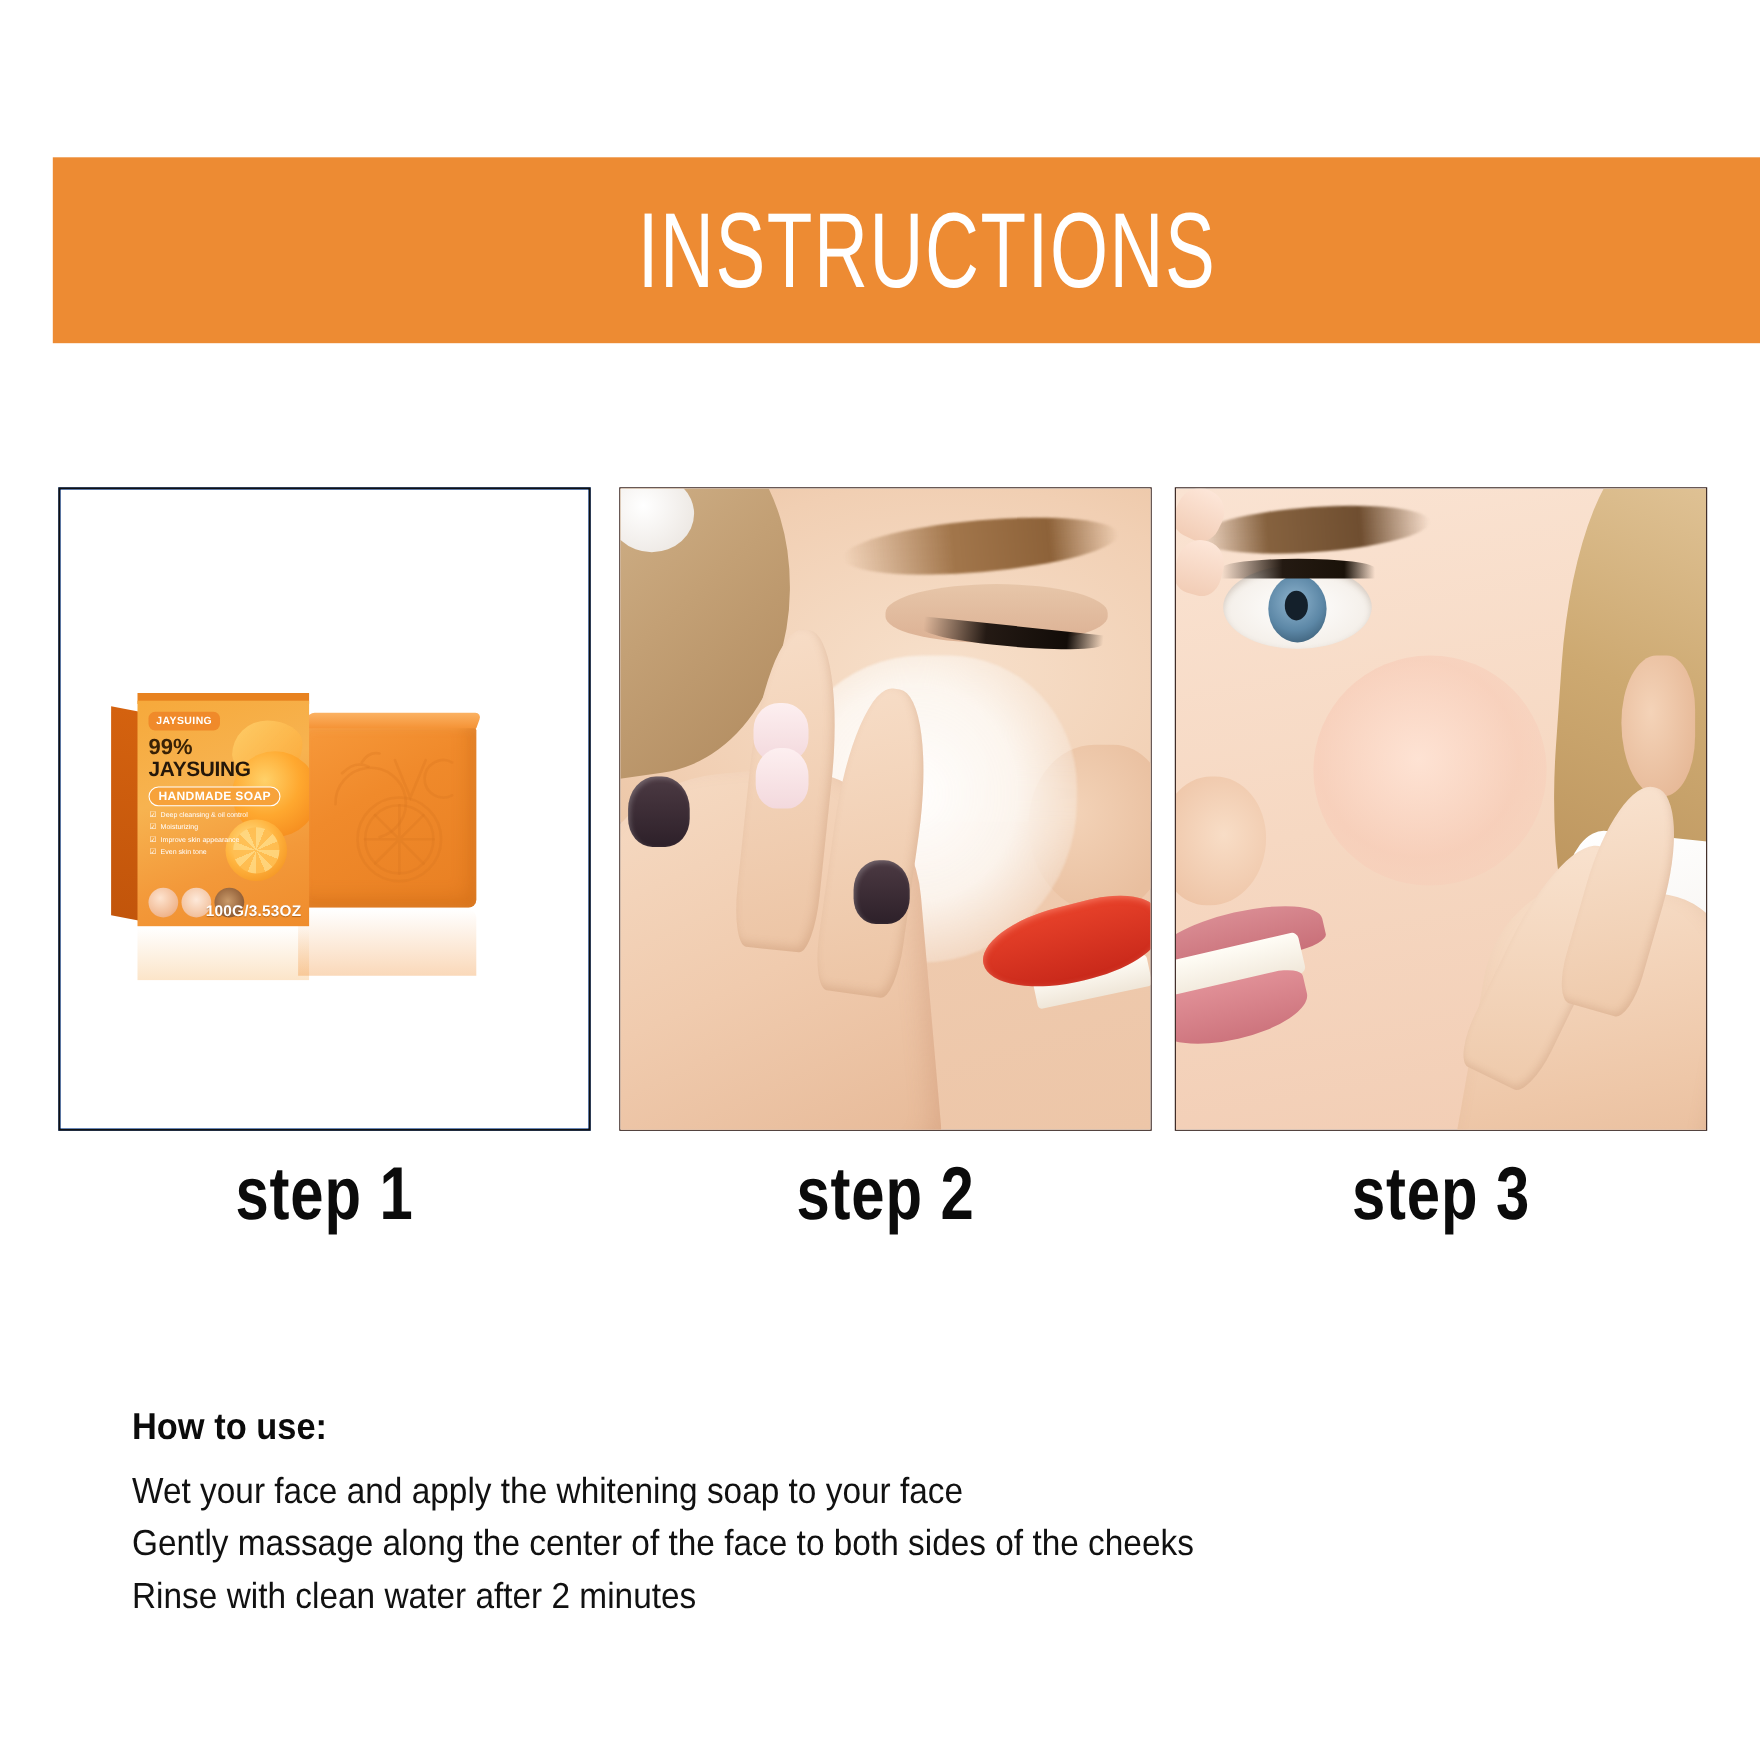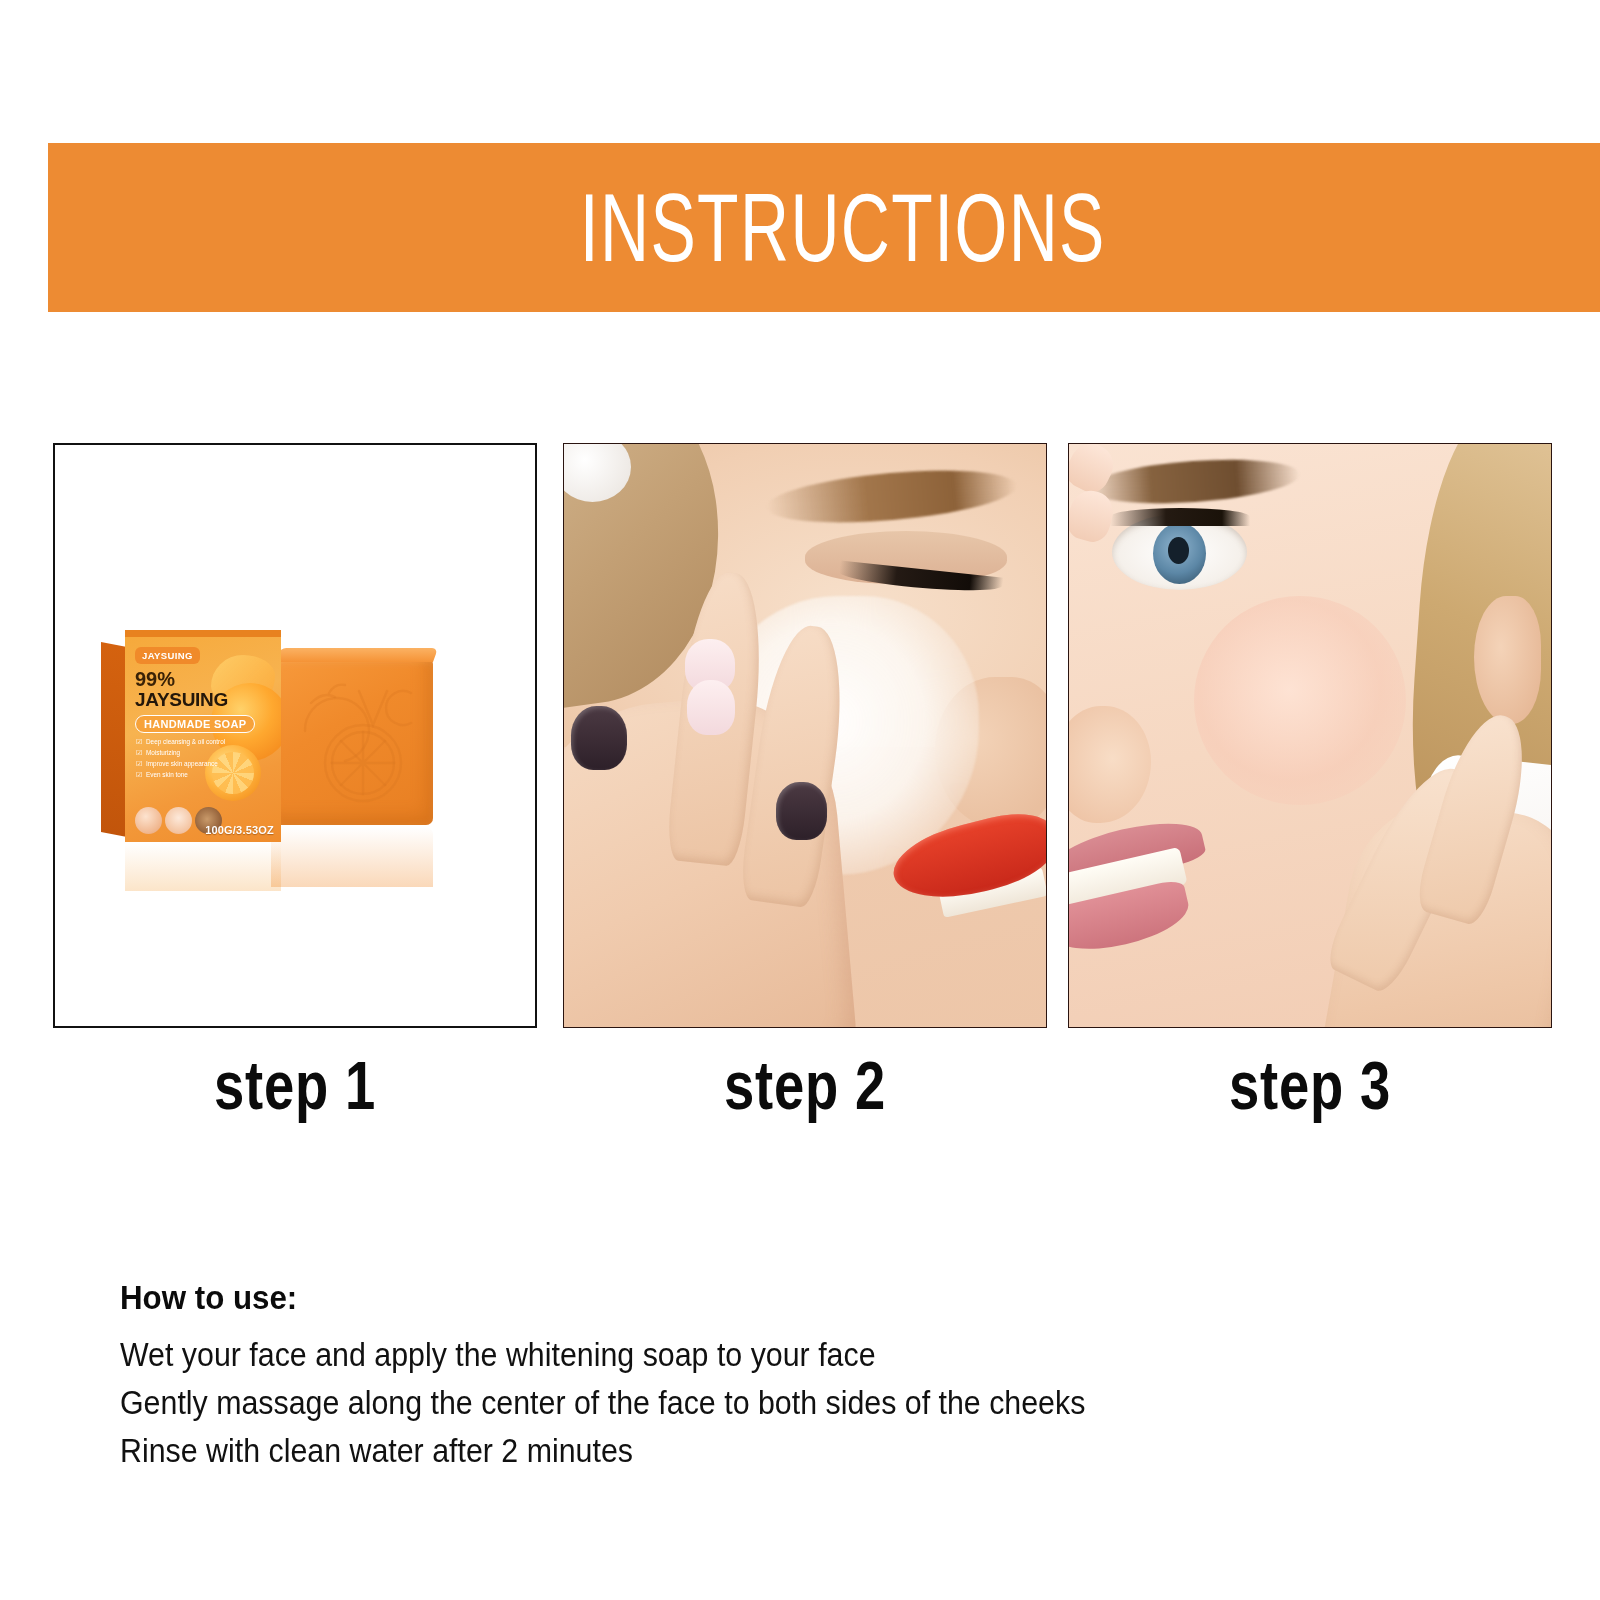--- a/index.html
+++ b/index.html
@@ -85,21 +85,21 @@
   .carton-bullets li::before {
     content:"\2611"; position:absolute; left:0; top:0; font-size:7px; color:#fff;
   }
   .carton-thumbs { position:absolute; left:10px; bottom:8px; display:flex; gap:3px; }
   .thumb { width:27px; height:27px; border-radius:50%; overflow:hidden; }
   .thumb-a { background:radial-gradient(circle at 40% 35%,#fde3cf,#f0b68e 70%,#e09a6c); }
   .thumb-b { background:radial-gradient(circle at 50% 40%,#fde9da,#f3c3a0 70%,#e5a277); }
   .thumb-c { background:radial-gradient(circle at 45% 45%,#c99a6a,#8d5a33 75%,#5d3a1e); }
   .carton-weight {
     position:absolute; right:7px; bottom:6px;
-    color:#fff; font-size:11px; font-weight:700; letter-spacing:.2px;
+    color:#fff; font-size:14px; font-weight:700; letter-spacing:.2px;
     text-shadow:0 1px 1px rgba(120,60,10,.5);
   }
   
   .splash-orange {
     position:absolute; right:-8px; top:46px; width:78px; height:78px; border-radius:50%;
     background:radial-gradient(circle at 38% 34%, #ffd36b 0%, #ffa82e 45%, #f07d14 100%);
     opacity:.95;
   }
   .splash-orange2 {
     position:absolute; right:20px; top:108px; width:56px; height:56px; border-radius:50%;

